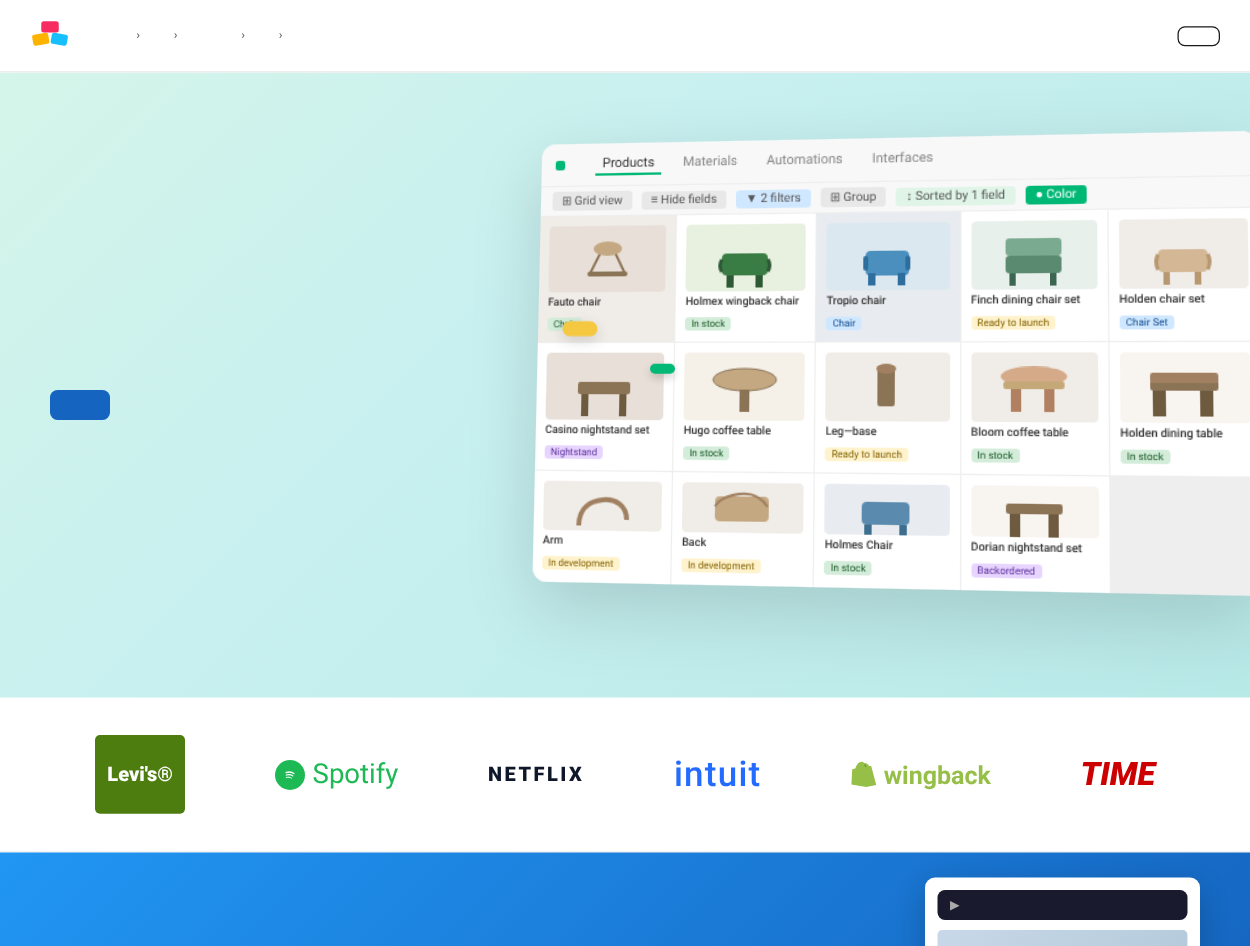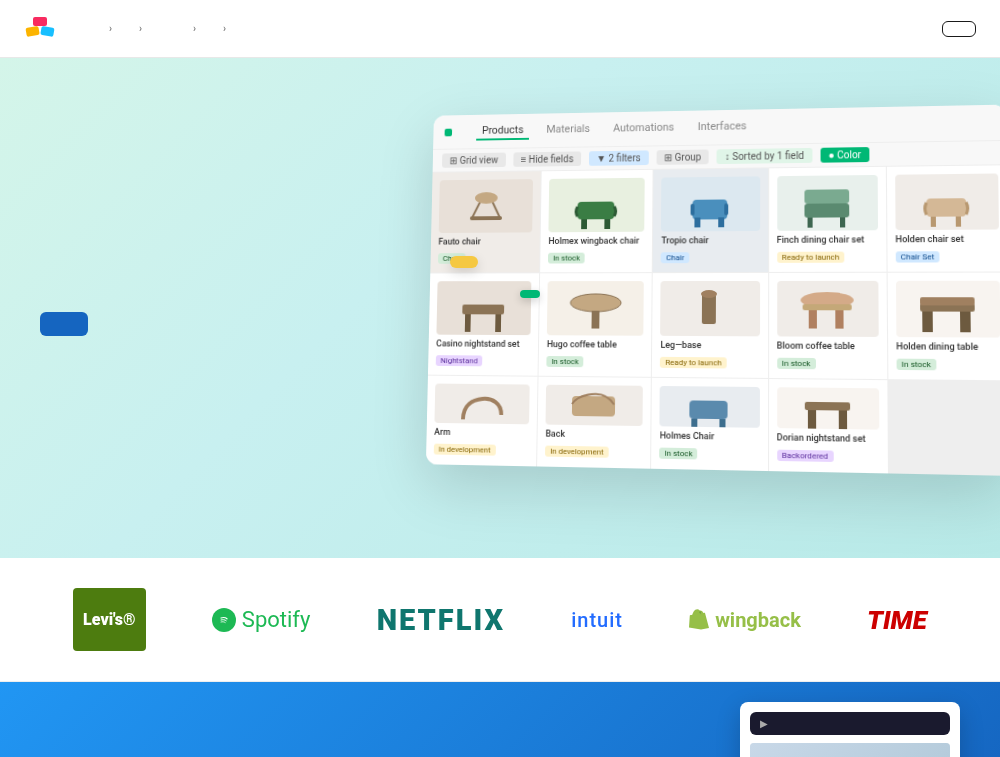--- a/index.html
+++ b/index.html
@@ -92,22 +92,22 @@
 
     
     .logos-section {
       background: #fff; padding: 30px 40px;
       display: flex; align-items: center; justify-content: space-around;
       border-bottom: 1px solid #eee;
     }
     .levis-wrap { background: #4d7c0f; color: #fff; padding: 22px 10px; border-radius: 4px; font-size: 16px; font-weight: 900; }
     .spotify-logo { color: #1db954; font-size: 22px; display: flex; align-items: center; gap: 6px; }
     .spotify-icon { width: 24px; height: 24px; background: #1db954; border-radius: 50%; display: flex; align-items: center; justify-content: center; }
-    .netflix-logo { color: #0f766e; font-size: 29px; font-weight: 900; letter-spacing: 2px; }
-    .intuit-logo { color: #236cff; font-size: 20px; font-weight: 400; }
+    .netflix-logo { color: #0f172a; font-size: 16px; font-weight: 900; letter-spacing: 2px; }
+    .intuit-logo { color: #236cff; font-size: 28px; font-weight: 400; }
     .shopify-logo { color: #96bf48; font-size: 20px; display: flex; align-items: center; gap: 6px; font-weight: 700; }
     .time-logo { color: #cc0000; font-size: 26px; font-weight: 900; font-style: italic; }
 
     
     .bottom-section {
       background: linear-gradient(135deg, #2196f3 0%, #1565c0 100%);
       min-height: 120px; padding: 40px 40px 20px 40px;
       display: flex; align-items: flex-start; gap: 40px; position: relative; overflow: hidden;
     }
     .bottom-text { max-width: 480px; }

